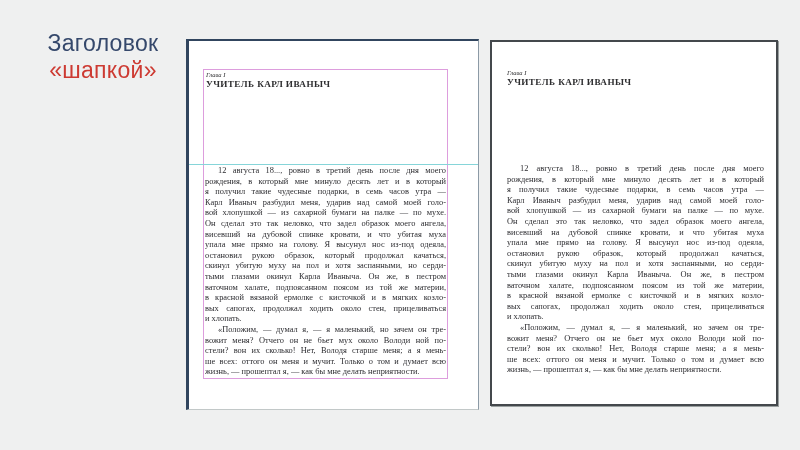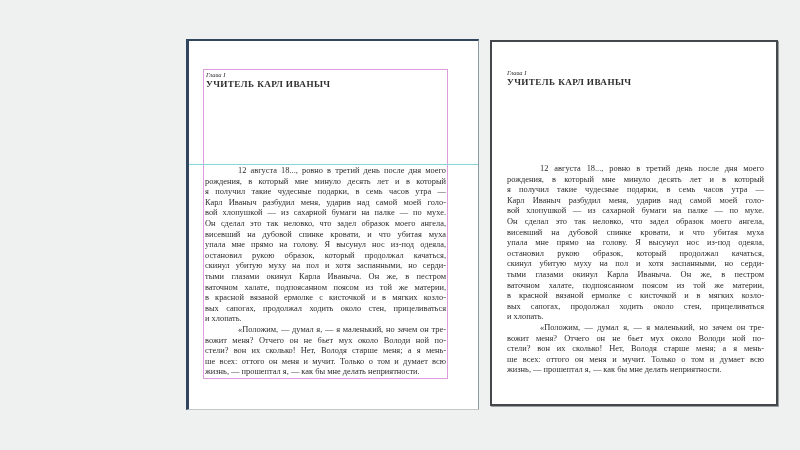--- a/index.html
+++ b/index.html
@@ -57,28 +57,32 @@
   
   .page-body { position:absolute; }
   .body-left  { left:16px; top:125px; width:241px; }
   .body-right { left:15px; top:122px; width:257px; }
   .bline {
     font-size:8.4px; line-height:10.6px; height:10.6px;
     color:#2c2c30;
     text-align:justify; text-align-last:justify;
     overflow:hidden; white-space:normal;
   }
-  .bline.indent { text-indent:13px;padding-left:20px; }
+  .bline.indent { text-indent:13px; }
   .bline.last { text-align-last:left; }
 </style>
 </head>
 <body>
 
 <div class="slide">
 
+  <div class="slide-title">
+    <div class="l1">Заголовок</div>
+    <div class="l2">«шапкой»</div>
+  </div>
 
   <div class="page page-left">
     <div class="text-frame">
       <div class="page-header hdr-left">
         <div class="chapter">Глава I</div>
         <div class="heading">УЧИТЕЛЬ КАРЛ ИВАНЫЧ</div>
       </div>
     </div>
     <div class="cyan-guide"></div>
     <div class="page-body body-left">

